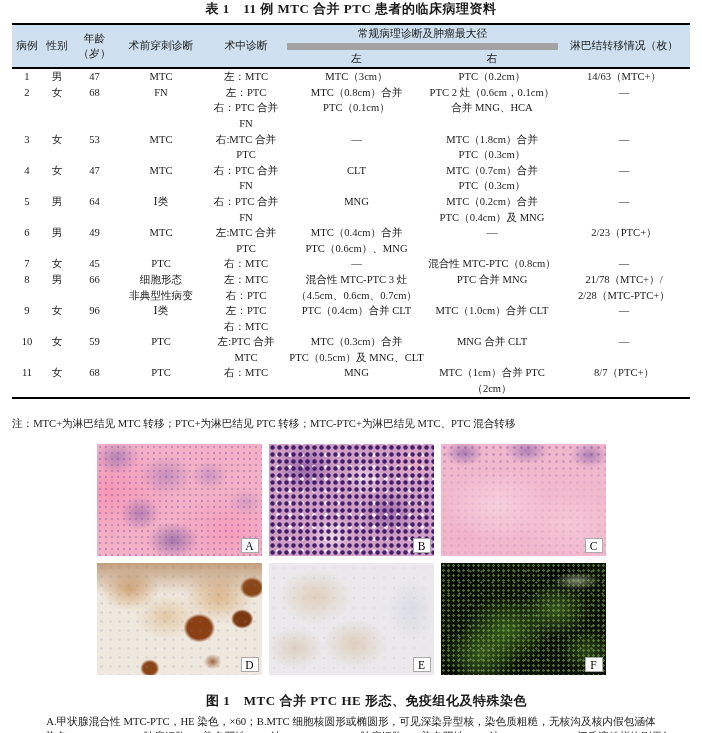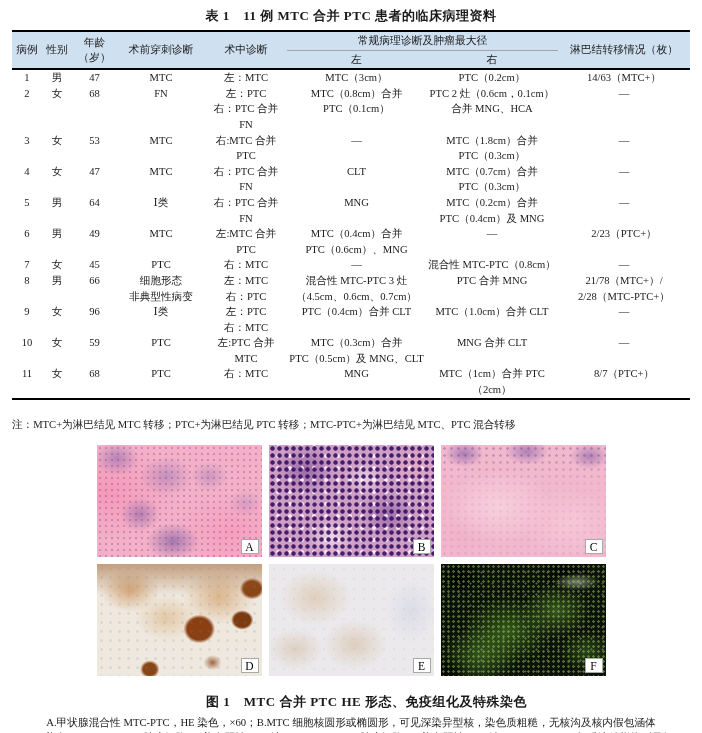--- a/index.html
+++ b/index.html
@@ -5,33 +5,33 @@
   :root { --header-bg:#cfe0f1; --ink:#1a1a1a; }
   * { box-sizing:border-box; }
   html,body { margin:0; padding:0; }
   body {
     width:702px; height:733px; background:#ffffff; overflow:hidden;
     font-family:"Liberation Serif","DejaVu Serif",serif; color:var(--ink);
   }
 
   
   .table-title {
-    margin-top:7px; text-align:center; font-size:13px; font-weight:bold; letter-spacing:.5px;
+    text-align:center; font-size:13px; font-weight:bold; letter-spacing:.5px;
   }
   table.data {
     width:678px; margin:5px auto 18px; border-collapse:collapse; table-layout:fixed;
     font-size:10.6px; line-height:15.6px;
     border-top:2px solid #000; border-bottom:2px solid #000;
   }
   table.data th {
     background:var(--header-bg); font-weight:normal; text-align:center; vertical-align:middle;
     padding:1px 1px; font-size:10.8px;
   }
   th.hdr-bottom { border-bottom:2px solid #000; }
-  th.spanner { border-bottom:1px solid #a3a3a3; height:18px;font-family:Liberation Serif, serif; }
+  th.spanner { border-bottom:7px solid #a3a3a3; height:18px;font-family:Liberation Serif, serif; }
   tr.subhead th { height:17px; }
   table.data td {
     text-align:center; vertical-align:top; padding:0 1px; white-space:normal;
   }
 
   .table-note {
     width:678px; margin:5px auto 4px; font-size:10.6px; text-align:left;
   }
 
   

